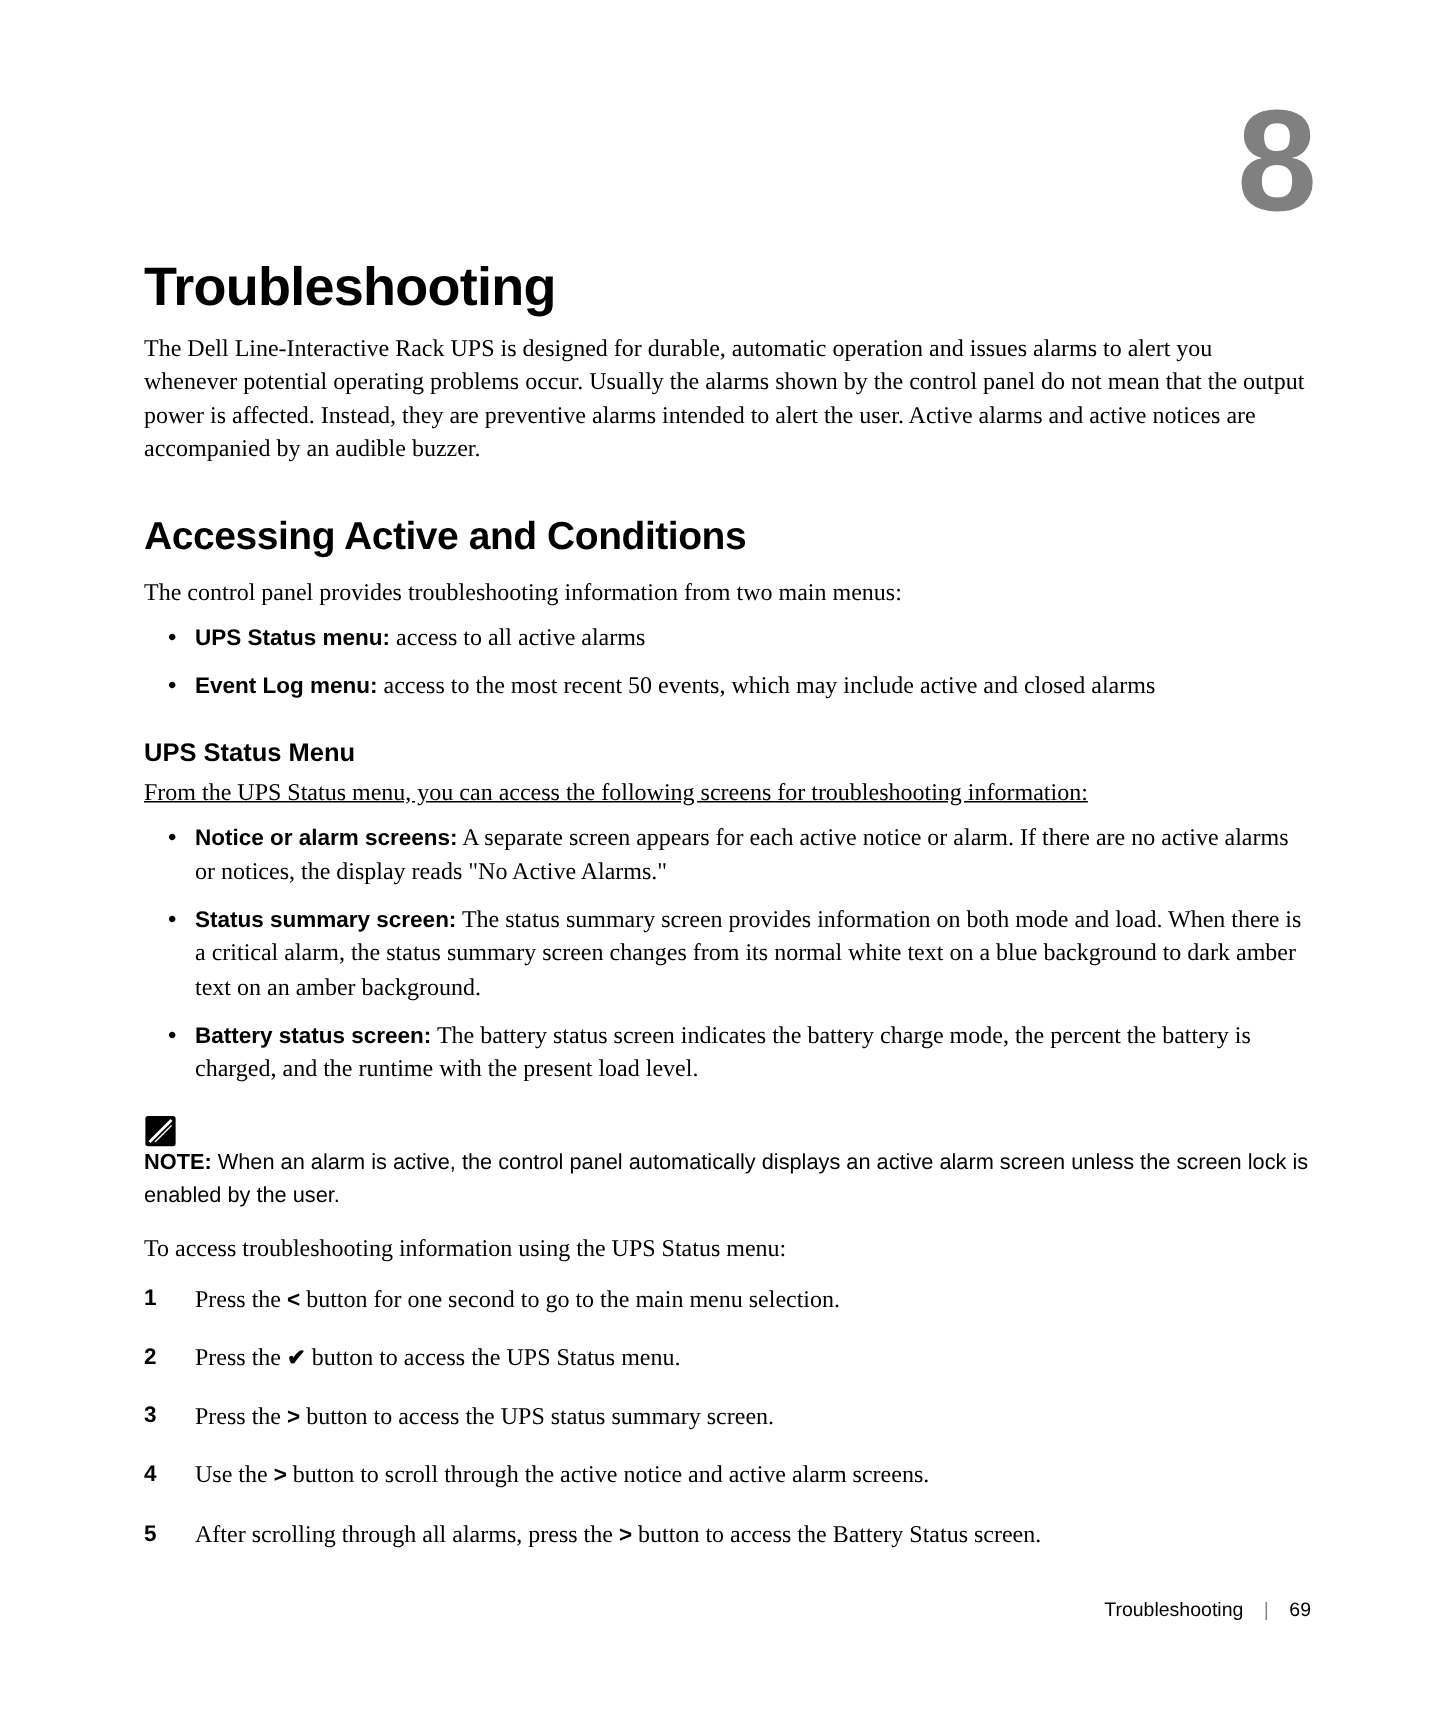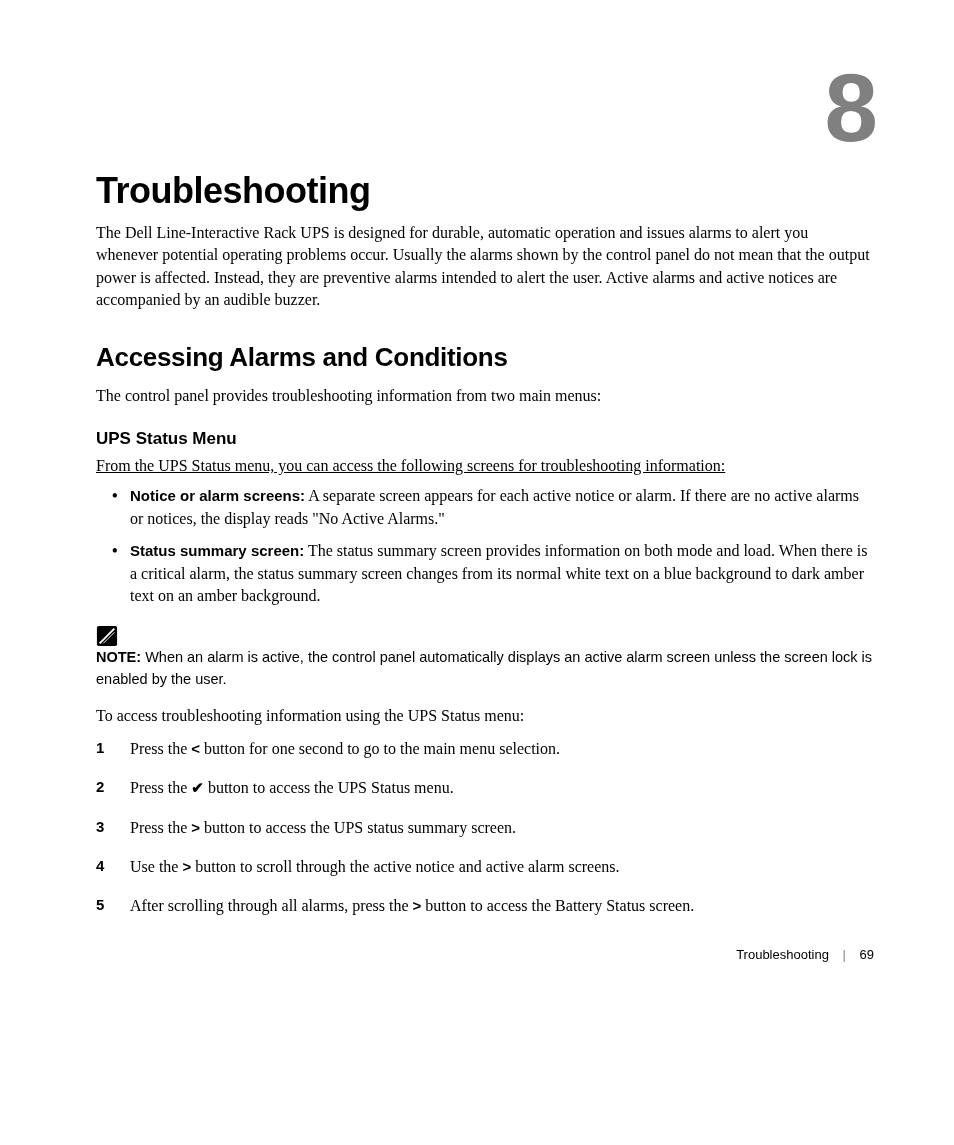--- a/index.html
+++ b/index.html
@@ -140,35 +140,46 @@
 <body>
 
 <div class="page">
 
   <div class="chapter-number">8</div>
 
   <h1 class="chapter-title">Troubleshooting</h1>
 
   <p class="body-text">The Dell Line-Interactive Rack UPS is designed for durable, automatic operation and issues alarms to alert you whenever potential operating problems occur. Usually the alarms shown by the control panel do not mean that the output power is affected. Instead, they are preventive alarms intended to alert the user. Active alarms and active notices are accompanied by an audible buzzer.</p>
 
-  <h2 class="section-title">Accessing Alarms and Conditions</h2>
+  <h2 class="section-title">Accessing Active and Conditions</h2>
 
   <p class="body-text" style="margin-bottom:8px;">The control panel provides troubleshooting information from two main menus:</p>
 
+  <ul class="bullets">
+    <li>
+      <span class="bold-sans">UPS Status menu:</span><span> access to all active alarms</span>
+    </li>
+    <li>
+      <span class="bold-sans">Event Log menu:</span><span> access to the most recent 50 events, which may include active and closed alarms</span>
+    </li>
+  </ul>
 
   <h3 class="subsection-title">UPS Status Menu</h3>
 
   <p class="body-text" style="margin-bottom:8px;text-decoration:underline;">From the UPS Status menu, you can access the following screens for troubleshooting information:</p>
 
   <ul class="bullets">
     <li>
       <span class="bold-sans">Notice or alarm screens:</span><span> A separate screen appears for each active notice or alarm. If there are no active alarms or notices, the display reads "No Active Alarms."</span>
     </li>
     <li>
       <span class="bold-sans">Status summary screen:</span><span> The status summary screen provides information on both mode and load. When there is a critical alarm, the status summary screen changes from its normal white text on a blue background to dark amber text on an amber background.</span>
+    </li>
+    <li>
+      <span class="bold-sans">Battery status screen:</span><span> The battery status screen indicates the battery charge mode, the percent the battery is charged, and the runtime with the present load level.</span>
     </li>
   </ul>
 
   <div class="note-block">
     <span class="note-icon">
       <svg viewBox="0 0 24 24" width="22" height="22">
         <rect x="1" y="1" width="22" height="22" rx="2" fill="#000"></rect>
         <path d="M4 20 L20 4" stroke="#fff" stroke-width="2"></path>
         <path d="M6 18 L18 6" stroke="#fff" stroke-width="1"></path>
         <path d="M8 20 L20 8" stroke="#fff" stroke-width="1"></path>

